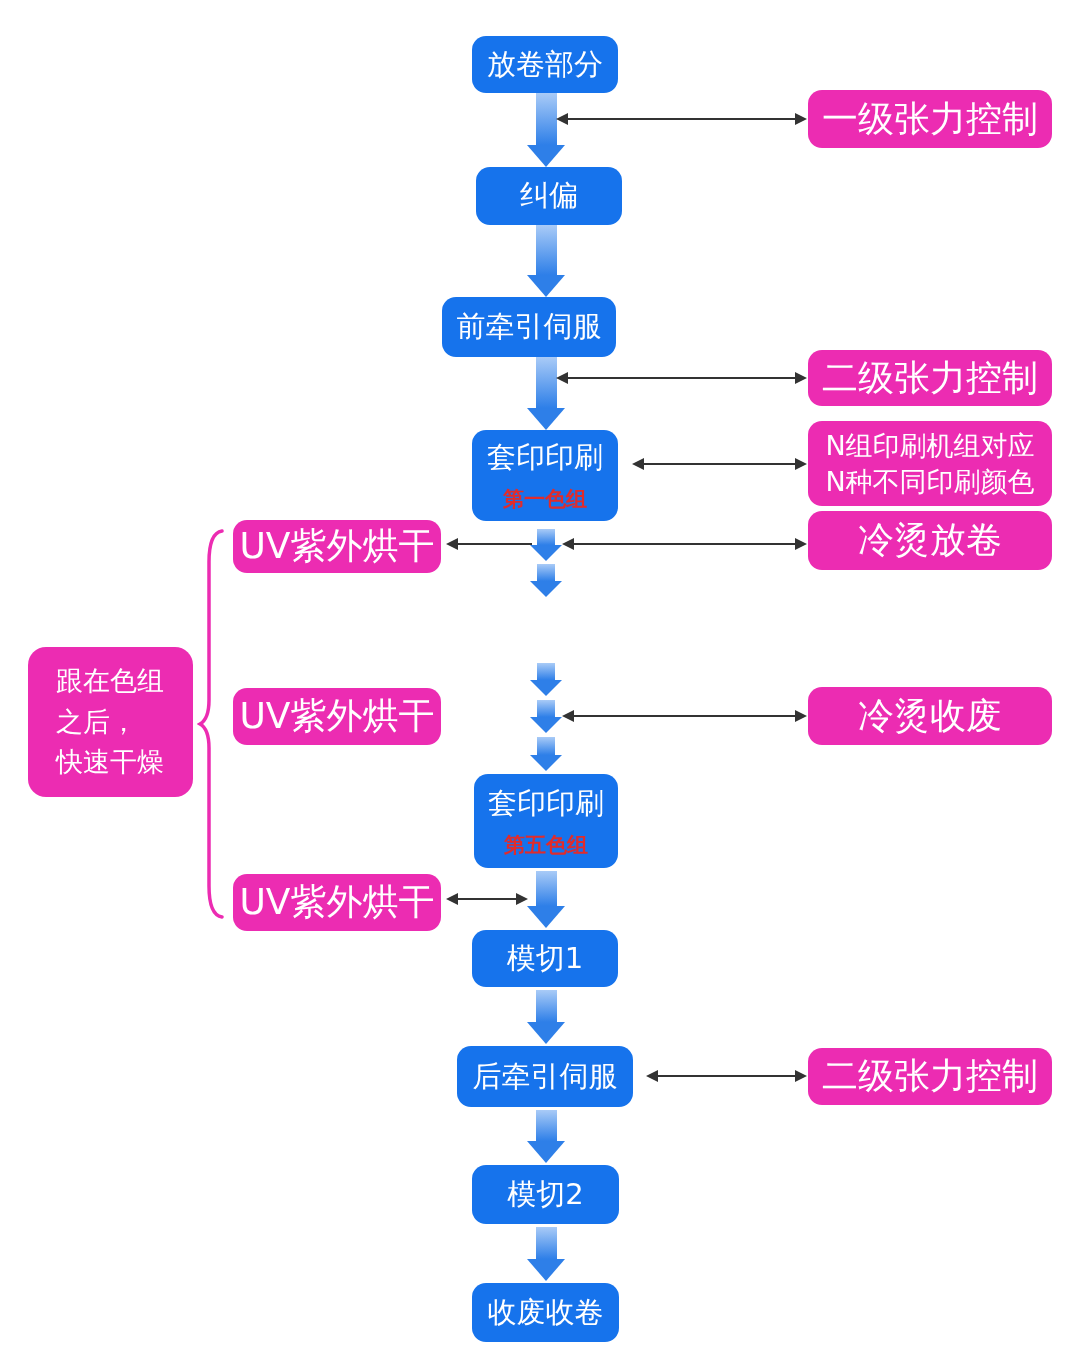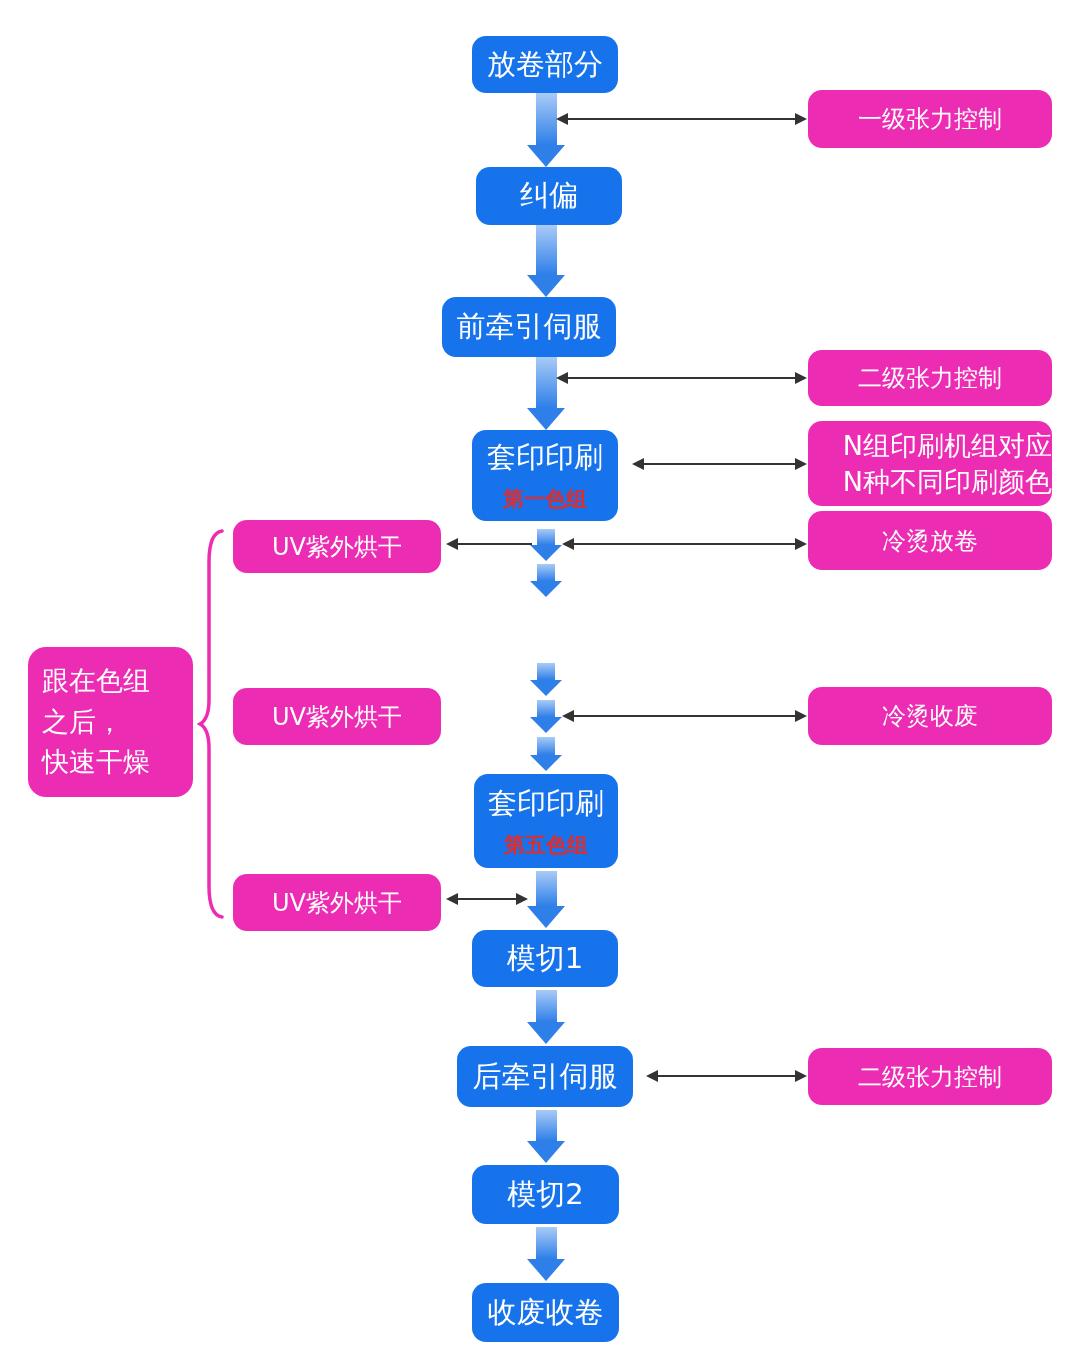--- a/index.html
+++ b/index.html
@@ -11,26 +11,26 @@
     --connector-black:#333333;
   }
   html,body{margin:0;padding:0;background:#ffffff;}
   body{font-family:"DejaVu Sans","Liberation Sans",sans-serif;}
   #canvas{position:relative;width:1080px;height:1368px;background:#ffffff;overflow:hidden;}
 
   
   .bx{position:absolute;display:flex;align-items:center;justify-content:center;
       color:#ffffff;border-radius:14px;box-sizing:border-box;text-align:center;}
   .bx.blue{background:var(--box-blue,#1673EC);font-size:29px;}
-  .bx.pink{background:var(--box-pink,#EC2CB2);font-size:24px;}
+  .bx.pink{background:var(--box-pink,#EC2CB2);font-size:36px;}
   .bx.col{flex-direction:column;gap:7px;}
   .bx .sub{font-size:21px;font-weight:700;color:var(--subtitle-red,#E02C2C);}
-  .bx.twolines{flex-direction:column;gap:2px;font-size:27px;line-height:1.25;align-items:flex-end;}
+  .bx.twolines{flex-direction:column;gap:2px;font-size:27px;line-height:1.25;}
   .bx.note{flex-direction:column;align-items:flex-start;justify-content:center;
-           padding-left:14px;text-align:left;font-size:27px;line-height:1.5;border-radius:18px;}
+           padding-left:28px;text-align:left;font-size:27px;line-height:1.5;border-radius:18px;}
 
   
   .varr{position:absolute;width:38px;display:flex;flex-direction:column;align-items:center;}
   .varr .shaft{flex:1;width:21px;
       background:linear-gradient(180deg,var(--arrow-blue-light,#A9CBF7),var(--arrow-blue-dark,#2E7FE8));}
   .varr .head{width:0;height:0;border-left:19px solid transparent;border-right:19px solid transparent;
       border-top:22px solid var(--arrow-blue-dark,#2E7FE8);}
   .varr.small{width:32px;}
   .varr.small .shaft{width:18px;}
   .varr.small .head{border-left-width:16px;border-right-width:16px;border-top-width:16px;}

